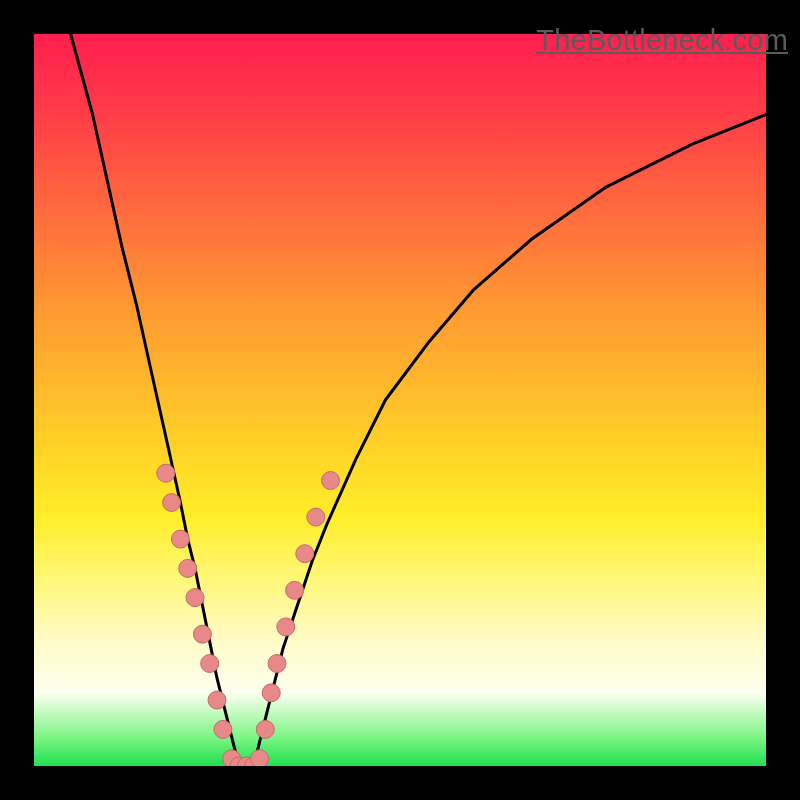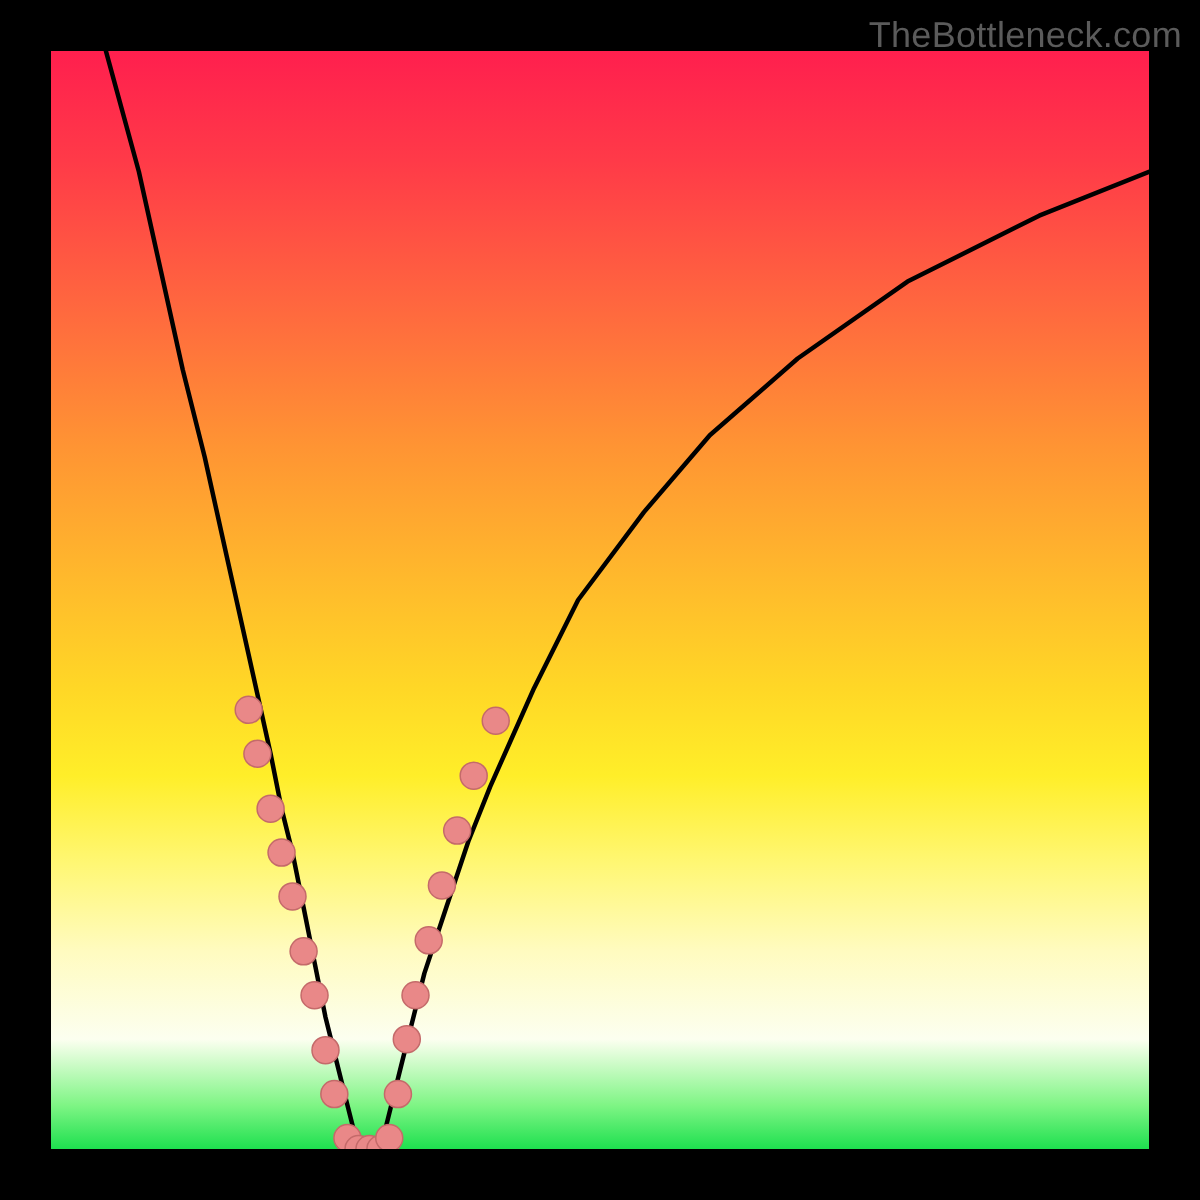--- a/index.html
+++ b/index.html
@@ -34,27 +34,28 @@
       #ffee29 66%,
       #fff774 74%,
       #fffbc0 82%,
       #fcfff0 90%,
       #7ff585 96%,
       #1ee04f 100%
     );
   }
   .watermark {
     position: absolute;
-    top: 10px;
+    top: 24px;
     right: 12px;
     font-family: Arial, Helvetica, sans-serif;
-    font-size: 24px;
+    font-size: 29px;
     color: #5b5b5b;
     font-weight: 500;
     letter-spacing: 0.2px;
+    text-decoration: underline;
   }
   svg.curves {
     position: absolute;
     left: 0;
     top: 0;
     width: 732px;
     height: 732px;
   }
 </style>
 </head>

